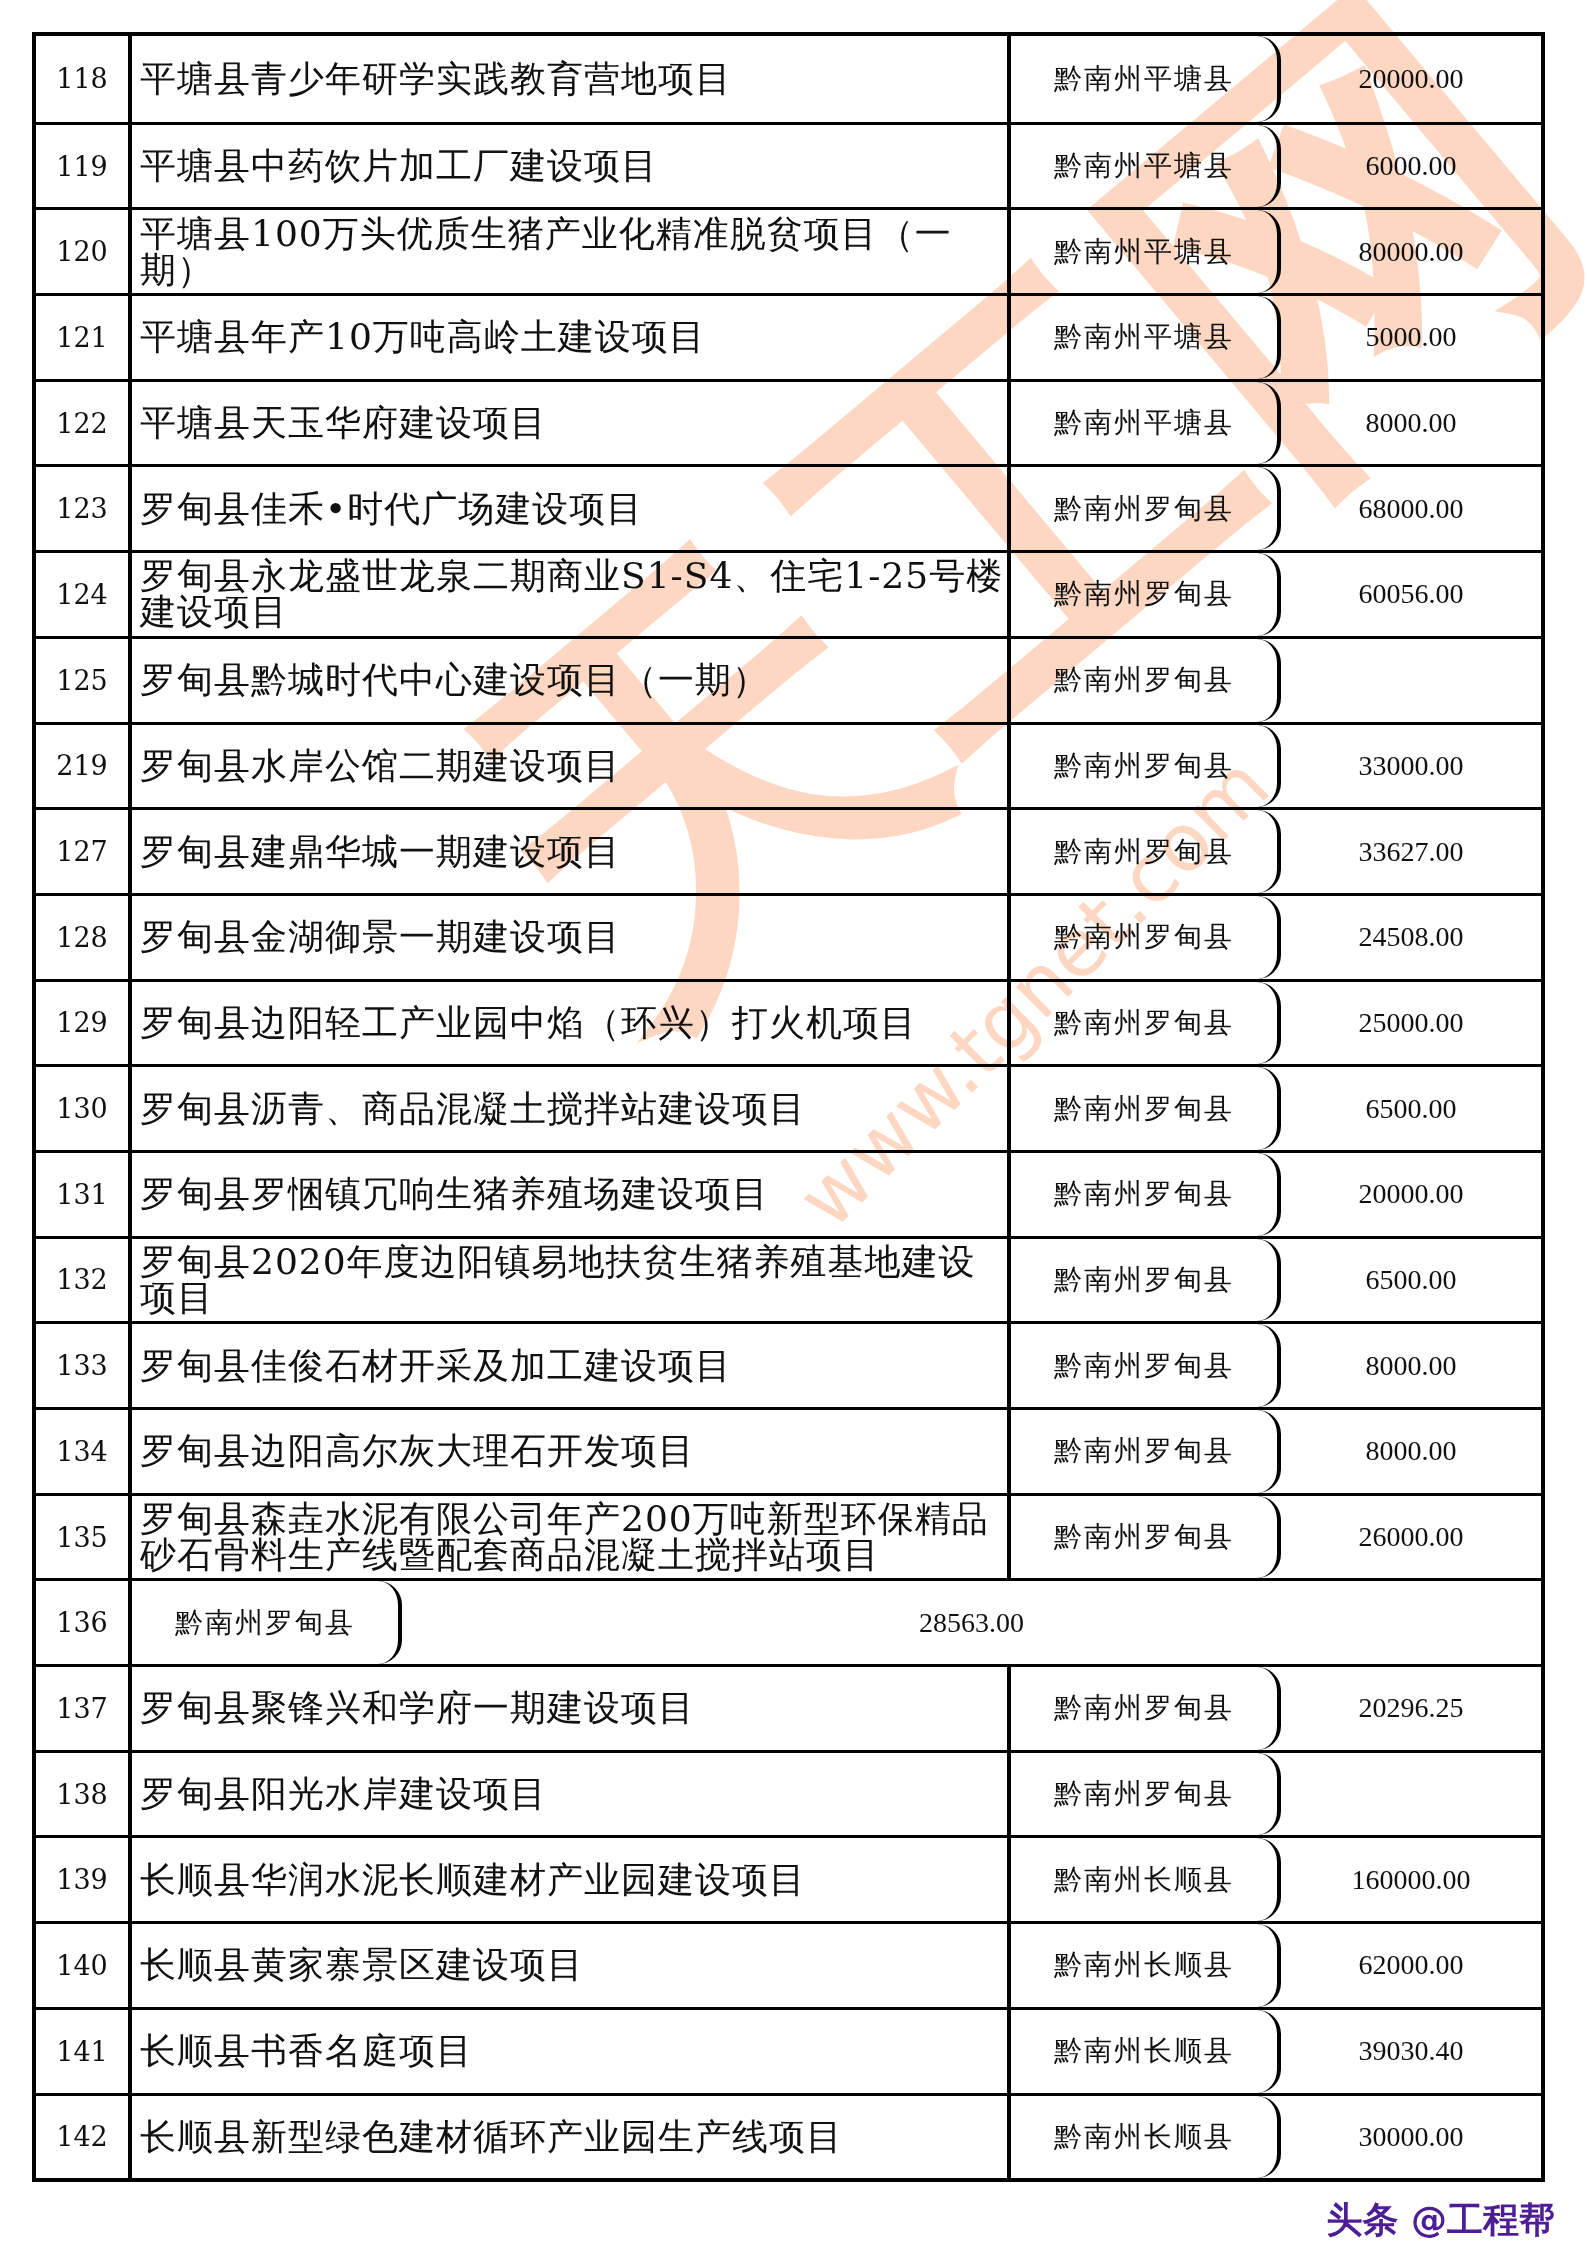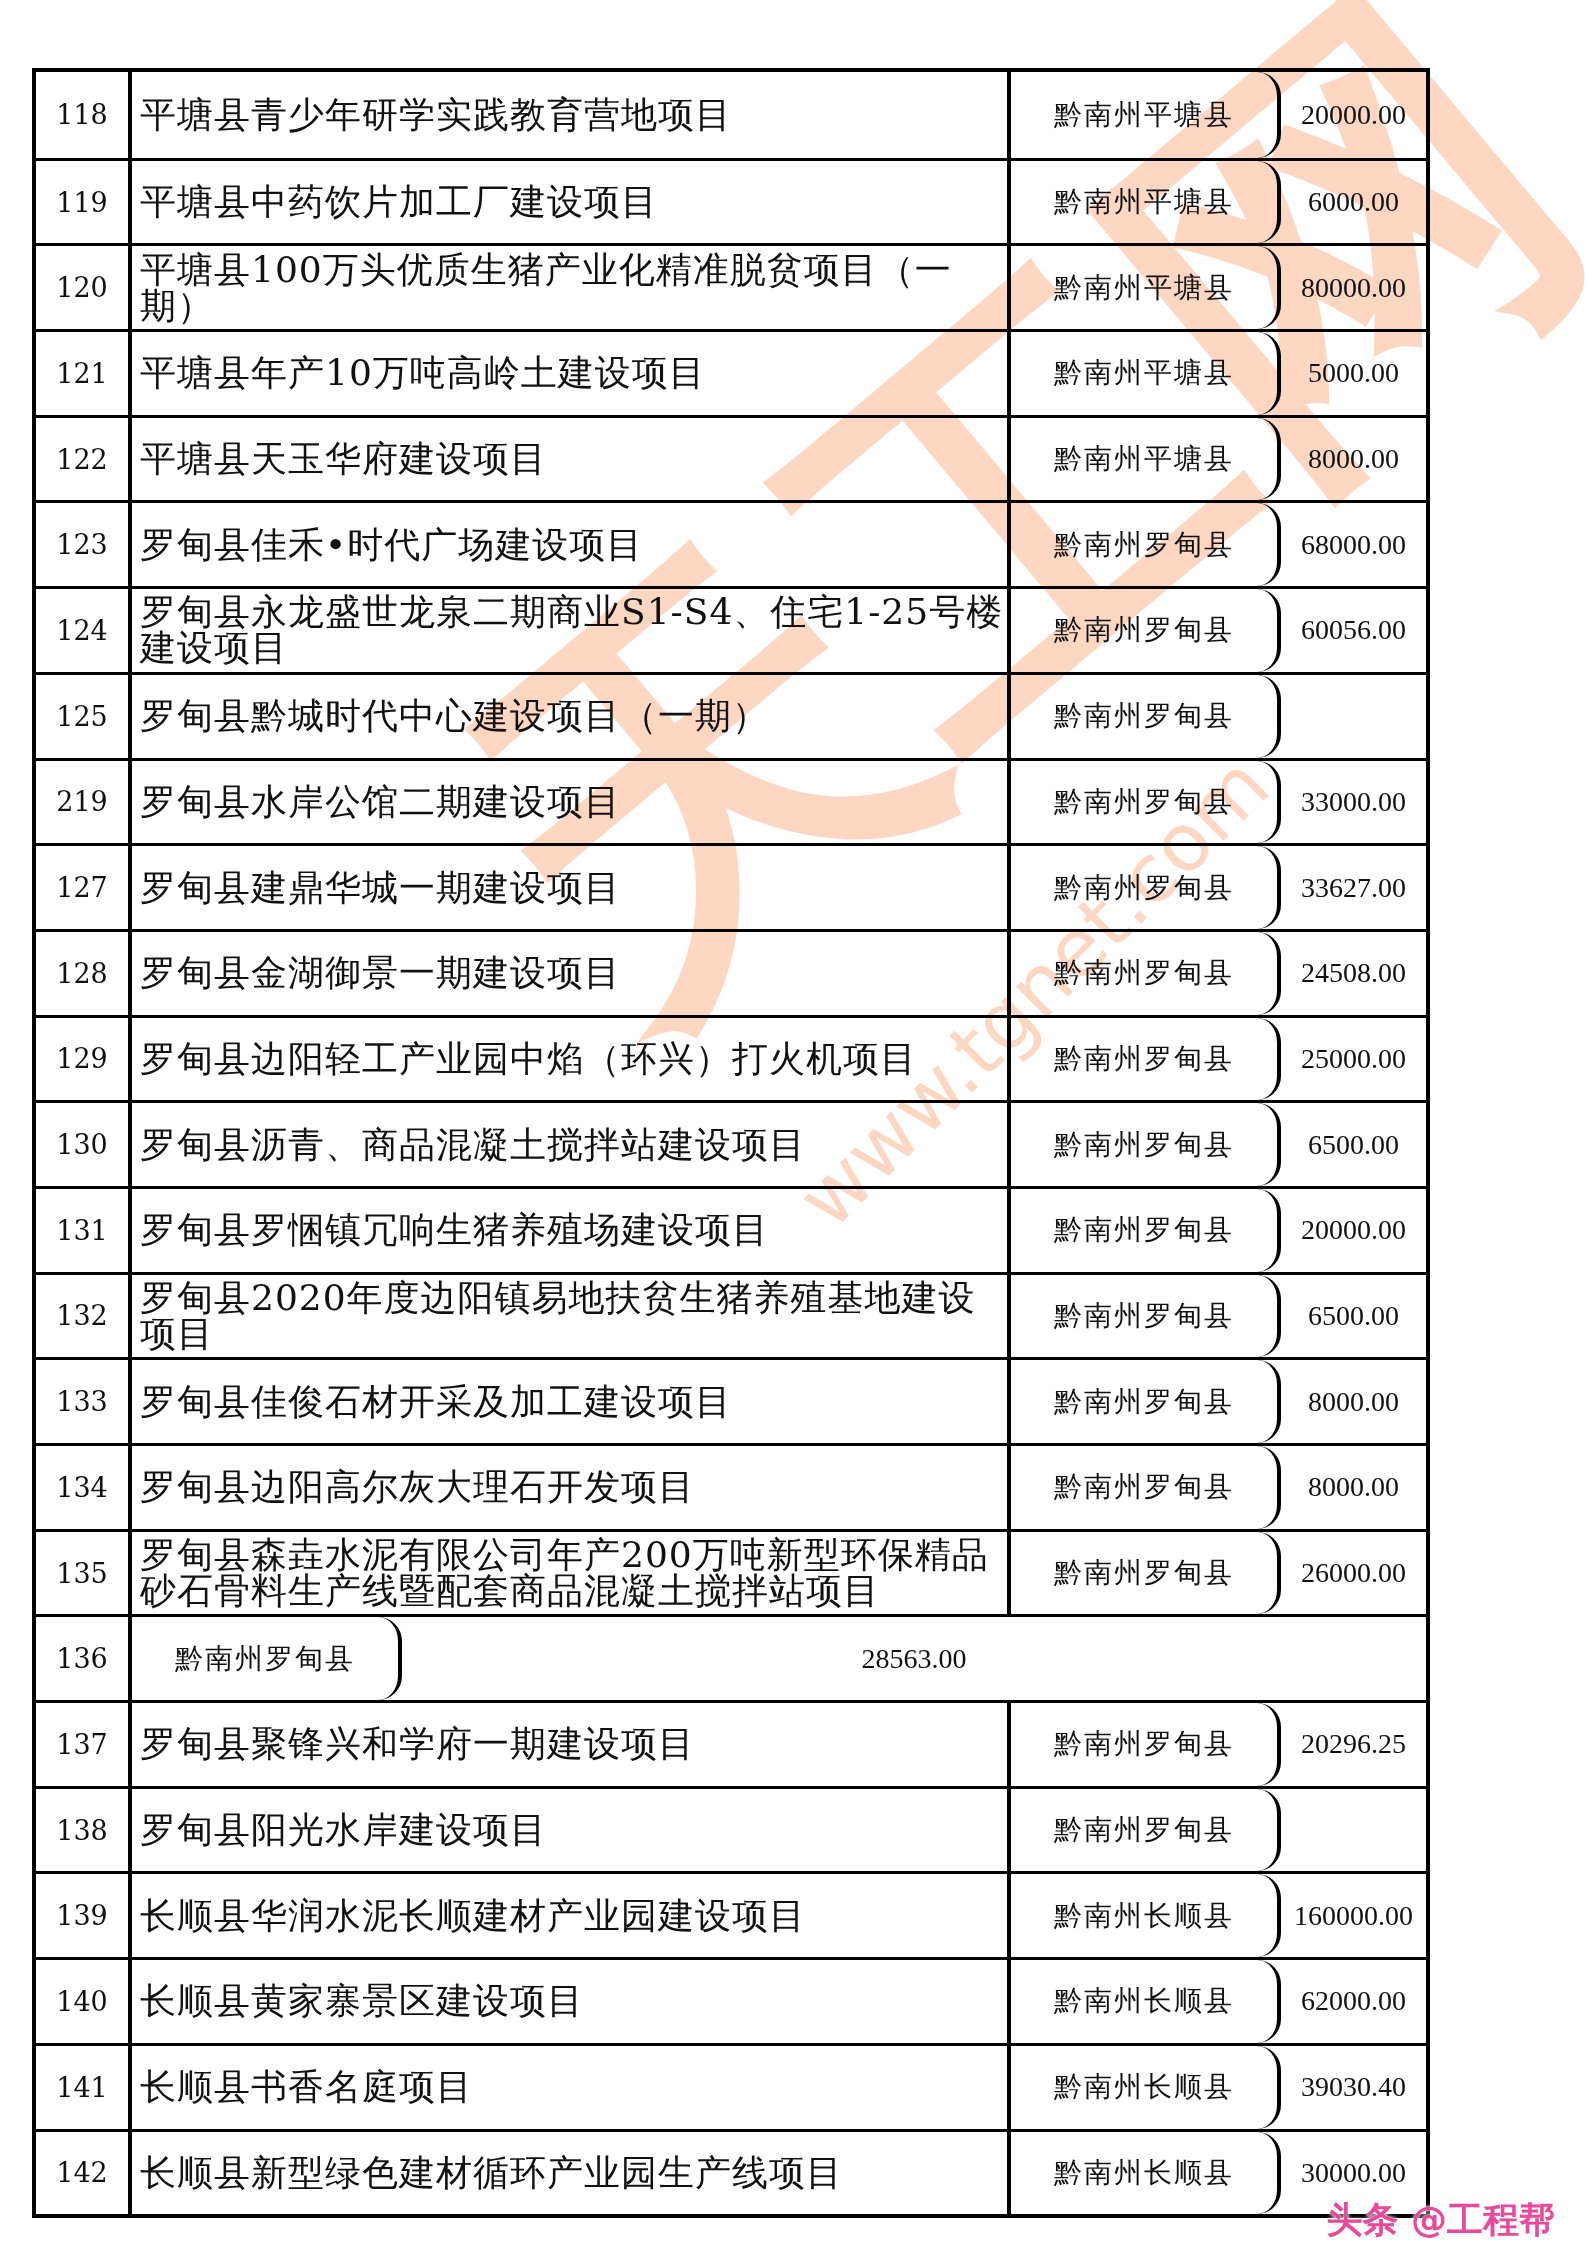--- a/index.html
+++ b/index.html
@@ -1,31 +1,31 @@
 <!DOCTYPE html>
 <html><head>
 <meta charset="utf-8">
 <style>
   html, body { margin:0; padding:0; background:#ffffff; }
   body { width:1587px; height:2244px; position:relative; overflow:hidden;
          font-family:"DejaVu Serif","Liberation Serif",serif; color:#111; }
-  .tbl { position:absolute; left:32px; top:32px; width:1398px;
-         border:4px solid #000; box-sizing:border-box;margin-top:36px; }
+  .tbl { position:absolute; left:32px; top:32px; width:1513px;
+         border:4px solid #000; box-sizing:border-box; }
   .row { display:flex; height:85.7px; border-top:3px solid #000; box-sizing:border-box; }
   .row:first-child { border-top:none; }
   .c { box-sizing:border-box; display:flex; align-items:center; overflow:hidden; }
   .c-no { width:96px; justify-content:center; font-size:27px; border-right:4px solid #000; }
   .c-name { width:879px; padding-left:8px; font-size:36px; border-right:4px solid #000; line-height:36px; letter-spacing:1px; }
   .c-region { width:270px; justify-content:center; font-size:28px; border-right:4px solid #000; letter-spacing:2px;border-radius:24px; }
   .c-amt { flex:1; justify-content:center; font-size:28px; font-family:Liberation Serif, serif; }
   .wm { position:absolute; pointer-events:none; color:rgba(248,140,80,0.35);
         font-family:"DejaVu Sans","Liberation Sans",sans-serif; font-weight:bold; white-space:nowrap; }
   .wm-logo { left:360px; top:700px; font-size:420px; transform:rotate(-40deg); transform-origin:left top; }
   .wm-url { left:780px; top:1180px; font-size:80px; font-weight:normal; transform:rotate(-45deg); transform-origin:left top; }
-  .sig { position:absolute; right:32px; top:2196px; font-size:36px; color:#ec4899;
+  .sig { position:absolute; right:32px; top:2196px; font-size:36px; color:#4c1d95;
          font-family:"DejaVu Sans","Liberation Sans",sans-serif; font-weight:bold;
          text-shadow:0 0 2px #fff, 0 0 4px #fff; }
 </style>
 </head>
 <body>
 
 <div class="wm wm-logo">天工网</div>
 <div class="wm wm-url">www.tgnet.com</div>
 
 <div class="tbl" id="tbl">

